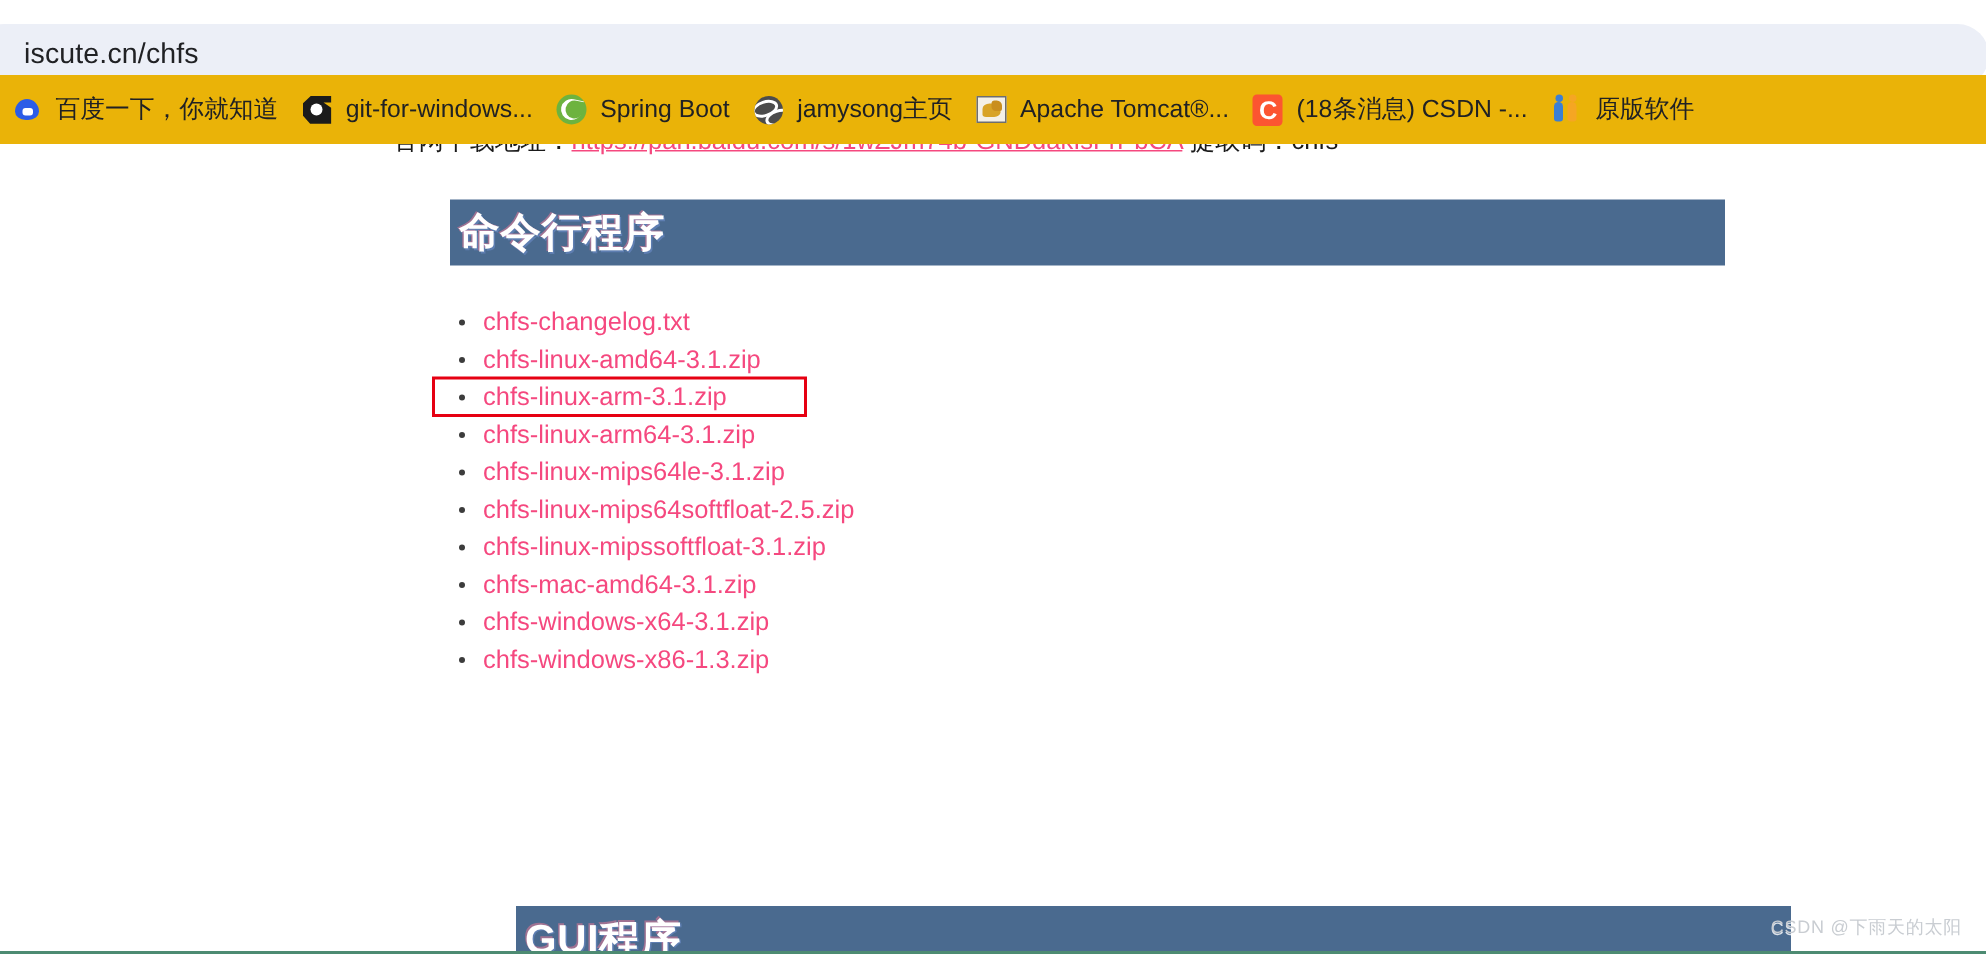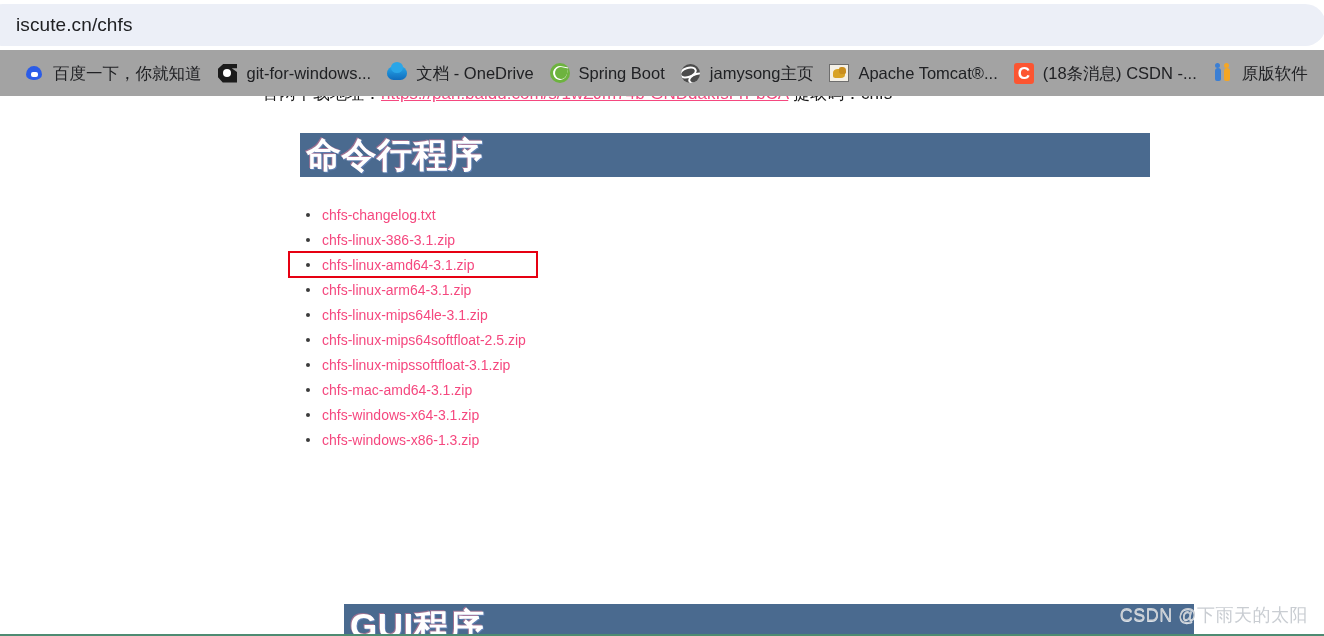--- a/index.html
+++ b/index.html
@@ -16,21 +16,21 @@
   #browser-chrome {
     position: absolute;
     left: 0; top: 0;
     width: 1324px;
     height: 96px;
     background: #ffffff;
   }
 
   #omnibox-row {
     position: absolute;
-    left: 0; top: 0;
+    left: 0; top: 12px;
     width: 1324px;
     height: 50px;
     background: #ffffff;
   }
 
   #omnibox {
     position: absolute;
     left: -18px; top: 4px;
     width: 1344px;
     height: 42px;
@@ -47,24 +47,24 @@
     letter-spacing: 0.1px;
     white-space: nowrap;
   }
 
   
   #bookmarks-bar {
     position: absolute;
     left: 0; top: 50px;
     width: 1324px;
     height: 46px;
-    background: #a3a3a3;
+    background: #eab308;
     display: flex;
     align-items: center;
-    padding-left: 16px;
+    padding-left: 0;
   }
 
   .bookmark {
     display: flex;
     align-items: center;
     height: 34px;
     padding: 0 8px;
     border-radius: 4px;
     cursor: default;
     white-space: nowrap;
@@ -287,21 +287,21 @@
     position: absolute;
     left: 300px;
     width: 850px;
     height: 44px;
     background: #4a6a8f;
     display: flex;
     align-items: center;
   }
   .section-banner .banner-title {
     margin-left: 6px;
-    font-size: 35px;
+    font-size: 27px;
     font-weight: bold;
     color: #ffffff;
     letter-spacing: 0.5px;
     text-shadow: -1px -1px 0 rgba(230,120,150,.55), 1px 1px 0 rgba(120,150,220,.45);
   }
 
   #banner-cli { top: 37px; }
   #banner-gui { top: 508px; margin-left: 44px; }
 
   #download-list {
@@ -320,21 +320,21 @@
     content: "";
     position: absolute;
     left: 6px;
     top: 11px;
     width: 4px;
     height: 4px;
     border-radius: 50%;
     background: #3c3c3c;
   }
   #download-list a {
-    font-size: 14px;
+    font-size: 17px;
     color: #f5487f;
     text-decoration: none;
     white-space: nowrap;
   }
 
   
   #highlight-box {
     position: absolute;
     left: 288px;
     top: 155px;
@@ -342,21 +342,21 @@
     height: 27px;
     border: 2.5px solid #e60012;
     pointer-events: none;
   }
 
   
   #watermark {
     position: absolute;
     right: 16px;
     bottom: 9px;
-    font-size: 18px;
+    font-size: 12px;
     color: #c9cdd2;
     letter-spacing: 0.5px;
     white-space: nowrap;
     text-shadow: 0 1px 0 rgba(255,255,255,.8);
   }
 
   #bottom-rule {
     position: absolute;
     left: 0;
     bottom: 0;
@@ -387,26 +387,20 @@
 
     <div class="bookmark">
       <span class="bm-icon">
         <span class="ic-git">
             <span class="git-dot"></span>
           </span>
       </span>
       <span class="bm-label">git-for-windows...</span>
     </div>
 
-    <div class="bookmark">
-      <span class="bm-icon">
-        <span class="ic-onedrive"></span>
-      </span>
-      <span class="bm-label">文档 - OneDrive</span>
-    </div>
 
     <div class="bookmark">
       <span class="bm-icon">
         <span class="ic-spring"></span>
       </span>
       <span class="bm-label">Spring Boot</span>
     </div>
 
     <div class="bookmark">
       <span class="bm-icon">
@@ -449,22 +443,22 @@
   <div id="clipped-paragraph">
     <span>官网下载地址：</span><a class="clip-link" href="#">https://pan.baidu.com/s/1wZJm74b-GNDdakIsFrPbCA</a><span>  提取码：chfs</span>
   </div>
 
   <div class="section-banner" id="banner-cli">
     <span class="banner-title">命令行程序</span>
   </div>
 
   <ul id="download-list">
     <li><a href="#">chfs-changelog.txt</a></li>
-    <li><a href="#">chfs-linux-386-3.1.zip</a></li>
     <li><a href="#">chfs-linux-amd64-3.1.zip</a></li>
+    <li><a href="#">chfs-linux-arm-3.1.zip</a></li>
     <li><a href="#">chfs-linux-arm64-3.1.zip</a></li>
     <li><a href="#">chfs-linux-mips64le-3.1.zip</a></li>
     <li><a href="#">chfs-linux-mips64softfloat-2.5.zip</a></li>
     <li><a href="#">chfs-linux-mipssoftfloat-3.1.zip</a></li>
     <li><a href="#">chfs-mac-amd64-3.1.zip</a></li>
     <li><a href="#">chfs-windows-x64-3.1.zip</a></li>
     <li><a href="#">chfs-windows-x86-1.3.zip</a></li>
   </ul>
 
   <div id="highlight-box"></div>

